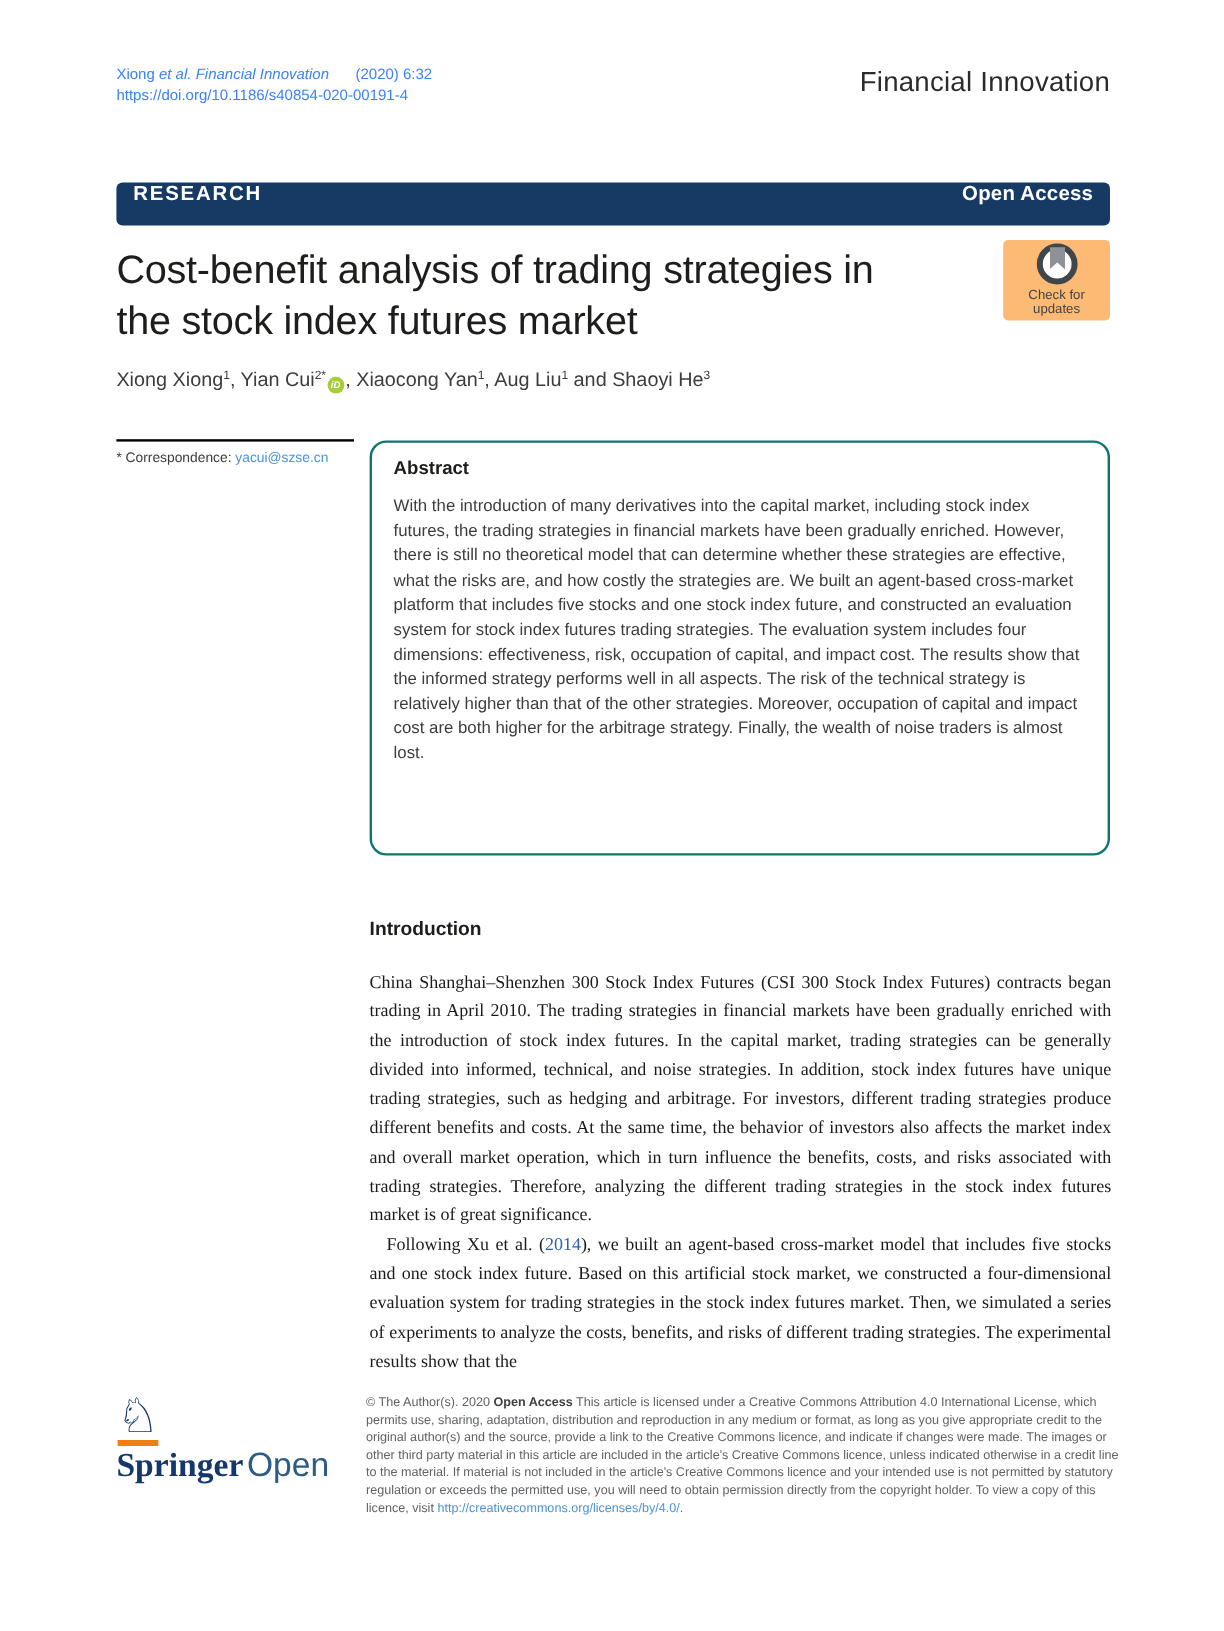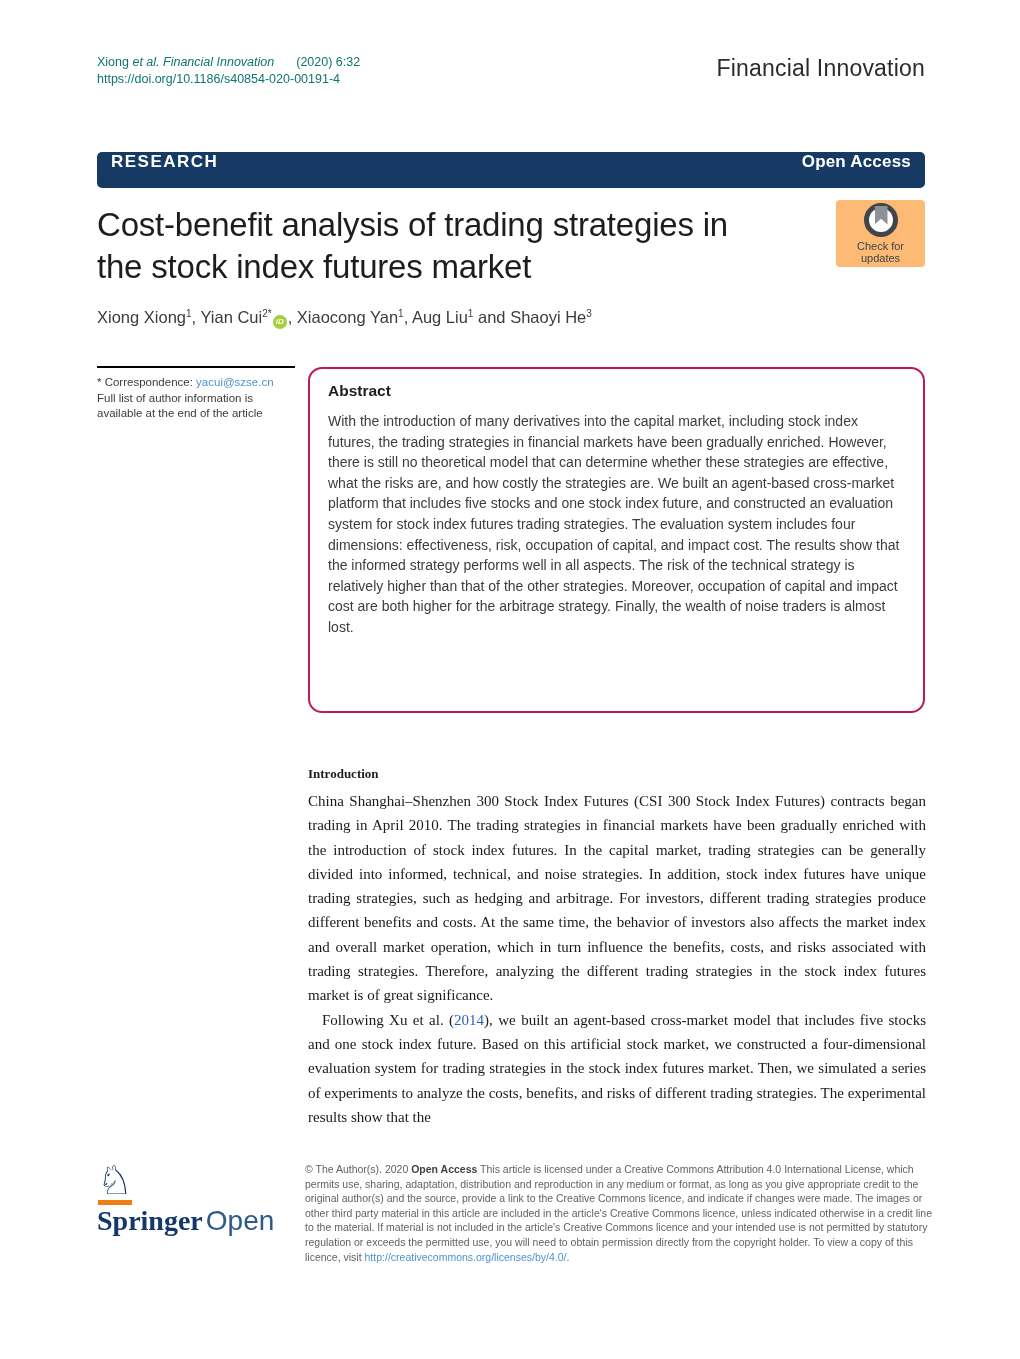--- a/index.html
+++ b/index.html
@@ -8,21 +8,21 @@
     width: 1020px; height: 1359px;
     position: relative;
     font-family: "Liberation Sans", sans-serif;
     overflow: hidden;
   }
   .page { position: absolute; inset: 0; background: #fff; }
 
   
   .cite-block {
     position: absolute; left: 97px; top: 54px;
-    font-size: 12.5px; line-height: 17px; color: #0f766e;
+    font-size: 12.5px; line-height: 17px; color: #3b82f6;
   }
   .cite-italic { font-style: italic; }
   .cite-issue { display: inline-block; margin-left: 22px; }
   .journal-name {
     position: absolute; right: 95px; top: 55px;
     font-size: 23px; color: #2b2b2b; letter-spacing: 0.2px;
   }
 
   
   .banner {
@@ -75,36 +75,36 @@
     font-size: 11.5px; line-height: 15.5px; color: #3c3c3b;
   }
   .footnote-rule { border-top: 2px solid #000; width: 198px; margin-bottom: 7px; }
   .footnotes sup { font-size: 8px; vertical-align: super; line-height: 0; }
   a.link-blue { color: #4d93d0; text-decoration: none; cursor: pointer; }
   a.link-cite { color: #2c62b5; text-decoration: none; cursor: pointer; }
 
   
   .abstract-box {
     position: absolute; left: 308px; top: 367px; width: 617px; height: 346px;
-    border: 2px solid #be185d; border-radius: 14px;
+    border: 2px solid #0f766e; border-radius: 14px;
     padding: 13px 18px 14px 18px; background: #fff;
   }
   .abstract-heading { font-size: 15.5px; font-weight: bold; color: #1d1d1b; margin-bottom: 11px; }
   .abstract-body { font-size: 14px; line-height: 20.6px; color: #3c3c3b; }
   .abstract-keywords { margin-top: 12px; font-size: 14px; line-height: 20.6px; color: #3c3c3b; }
   .abstract-keywords b { color: #1d1d1b; }
 
   
   .intro {
     position: absolute; left: 308px; top: 766px; width: 618px;
     font-family: "Liberation Serif", serif; color: #1a1a18;
   }
   .intro-heading {
-    font-family: Liberation Serif, serif;
-    font-size: 13px; font-weight: bold; color: #1d1d1b; margin-bottom: 7px;
+    font-family: Liberation Sans, sans-serif;
+    font-size: 16px; font-weight: bold; color: #1d1d1b; margin-bottom: 23px;
   }
   .intro p {
     font-size: 15px; line-height: 24.3px; text-align: justify;
   }
   .intro p.indent { text-indent: 14px; }
 
   
   .footer-logo { position: absolute; left: 97px; top: 1160px; width: 200px; cursor: pointer; }
   .knight-wrap { display: inline-block; vertical-align: middle; margin-right: 8px; text-align: center; }
   .knight {
@@ -158,21 +158,20 @@
     </div>
   </div>
 
   <div class="authors">
     <span><span>Xiong Xiong</span><sup>1</sup><span>, </span></span><span><span>Yian Cui</span><sup>2*</sup><span class="orcid">iD</span><span>, </span></span><span><span>Xiaocong Yan</span><sup>1</sup><span>, </span></span><span><span>Aug Liu</span><sup>1</sup><span> and </span></span><span><span>Shaoyi He</span><sup>3</sup></span>
   </div>
 
   <div class="footnotes">
     <div class="footnote-rule"></div>
     <div><span>* Correspondence: </span><a class="link-blue">yacui@szse.cn</a></div>
-    <div>Full list of author information is available at the end of the article</div>
   </div>
 
   <div class="abstract-box">
     <div class="abstract-heading">Abstract</div>
     <div class="abstract-body">With the introduction of many derivatives into the capital market, including stock index futures, the trading strategies in financial markets have been gradually enriched. However, there is still no theoretical model that can determine whether these strategies are effective, what the risks are, and how costly the strategies are. We built an agent-based cross-market platform that includes five stocks and one stock index future, and constructed an evaluation system for stock index futures trading strategies. The evaluation system includes four dimensions: effectiveness, risk, occupation of capital, and impact cost. The results show that the informed strategy performs well in all aspects. The risk of the technical strategy is relatively higher than that of the other strategies. Moreover, occupation of capital and impact cost are both higher for the arbitrage strategy. Finally, the wealth of noise traders is almost lost.</div>
   </div>
 
   <div class="intro">
     <div class="intro-heading">Introduction</div>
     <p>China Shanghai–Shenzhen 300 Stock Index Futures (CSI 300 Stock Index Futures) contracts began trading in April 2010. The trading strategies in financial markets have been gradually enriched with the introduction of stock index futures. In the capital market, trading strategies can be generally divided into informed, technical, and noise strategies. In addition, stock index futures have unique trading strategies, such as hedging and arbitrage. For investors, different trading strategies produce different benefits and costs. At the same time, the behavior of investors also affects the market index and overall market operation, which in turn influence the benefits, costs, and risks associated with trading strategies. Therefore, analyzing the different trading strategies in the stock index futures market is of great significance.</p>

